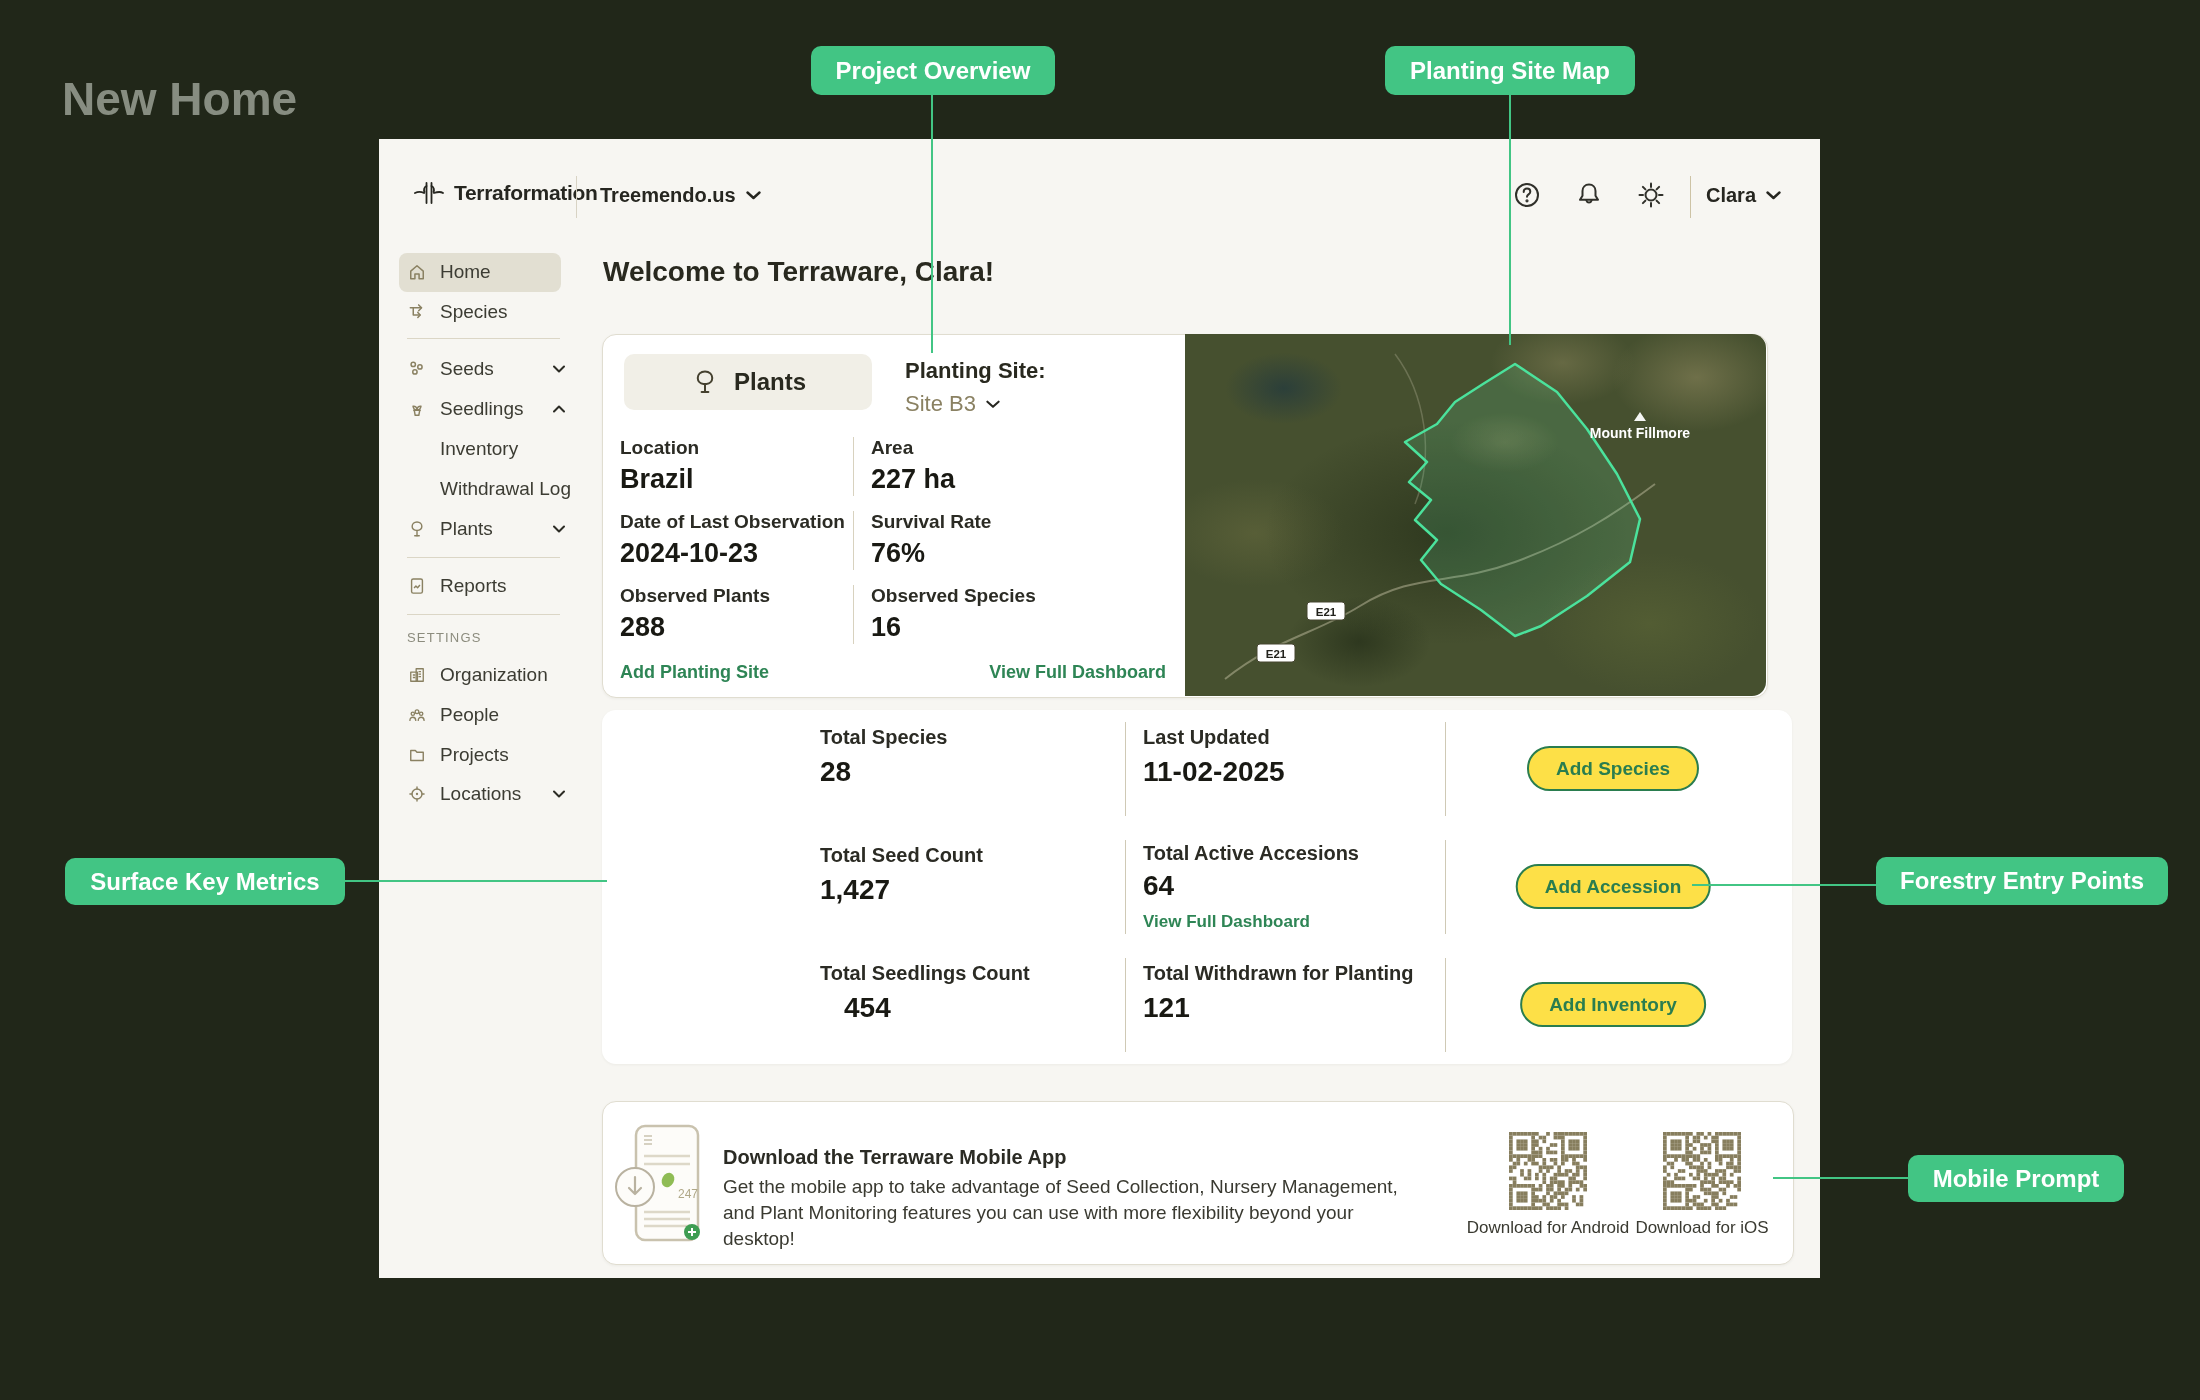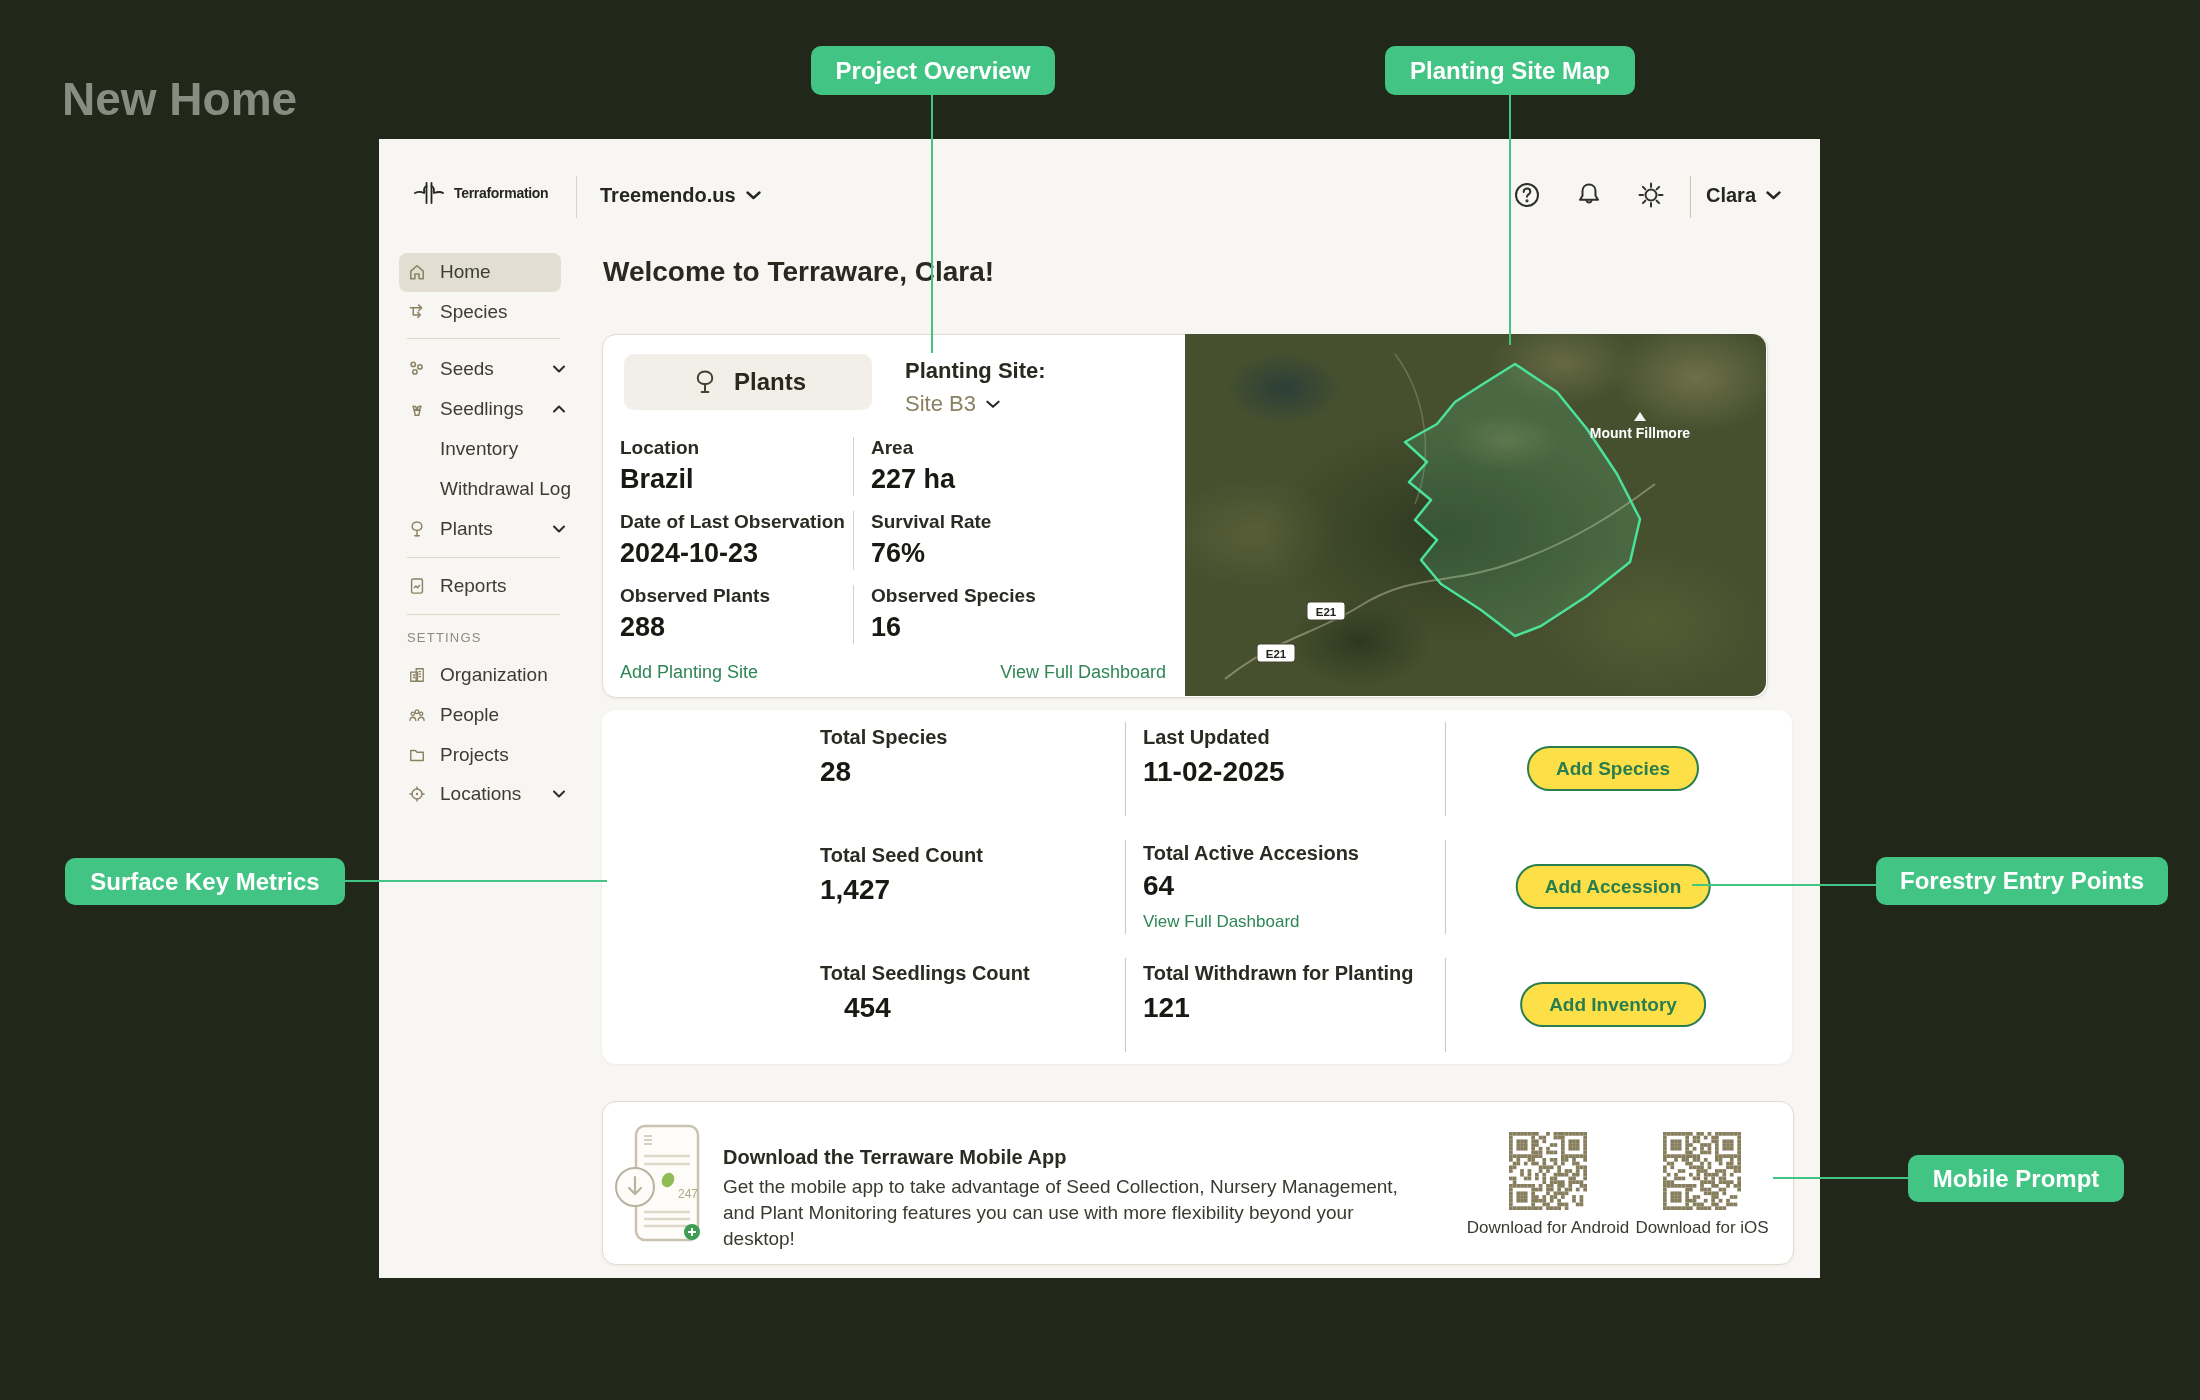--- a/index.html
+++ b/index.html
@@ -11,21 +11,21 @@
   .fig-title{position:absolute;left:62px;top:72px;font-size:46px;font-weight:700;color:#878d81;z-index:30;}
   .pill{position:absolute;z-index:50;background:#42c584;color:#fff;font-weight:700;font-size:24px;
         display:flex;align-items:center;justify-content:center;border-radius:10px;}
   .conn{position:absolute;background:#42c584;z-index:40;}
 
   
   .app{position:absolute;left:379px;top:139px;width:1441px;height:1139px;background:#f7f6f2;z-index:10;}
 
   
   .brand{position:absolute;left:414px;top:180px;display:flex;align-items:center;gap:10px;z-index:11;}
-  .brand-name{font-size:14px;font-weight:700;letter-spacing:-0.3px;color:#262620;}
+  .brand-name{font-size:21px;font-weight:700;letter-spacing:-0.3px;color:#262620;}
   .tb-divider{position:absolute;width:1px;background:#d8d3c4;z-index:11;}
   .org{position:absolute;left:600px;top:184px;display:flex;align-items:center;gap:10px;font-size:20px;font-weight:600;color:#262620;z-index:11;}
   .tb-icons{position:absolute;left:1512px;top:180px;display:flex;align-items:center;gap:32px;z-index:11;}
   .user{position:absolute;left:1706px;top:184px;display:flex;align-items:center;gap:10px;font-size:20px;font-weight:600;color:#262620;z-index:11;}
 
   
   .srow{position:absolute;left:407px;width:168px;height:38px;display:flex;align-items:center;gap:13px;z-index:12;}
   .srow .lbl{font-size:19px;font-weight:500;color:#3c3c33;}
   .srow .chev{margin-left:auto;margin-right:10px;display:flex;}
   .active-bg{position:absolute;left:399px;top:253px;width:162px;height:39px;background:#e2dfd2;border-radius:8px;z-index:11;}
@@ -42,21 +42,21 @@
   .plants-tile{left:624px;top:354px;width:248px;height:56px;flex-direction:row;gap:14px;z-index:12;}
   .plants-tile .t-lbl{font-size:24px;font-weight:700;color:#29291f;}
   .ps-block{position:absolute;left:905px;top:358px;z-index:12;}
   .ps-label{font-size:22px;font-weight:700;color:#29291f;}
   .ps-value{margin-top:7px;display:flex;align-items:center;gap:10px;font-size:22px;color:#8a8162;font-weight:500;}
   .stat-grid{position:absolute;left:620px;top:437px;width:548px;display:grid;grid-template-columns:233px 1fr;row-gap:15px;z-index:12;}
   .stat-cell{height:59px;}
   .stat-cell.c2{border-left:1px solid #d8d2bf;padding-left:17px;}
   .stat-label{font-size:19px;font-weight:700;color:#2b2b24;}
   .stat-value{font-size:27px;font-weight:700;color:#191913;margin-top:5px;}
-  .glink{font-size:18px;font-weight:400;color:#2e8555;z-index:12;}
+  .glink{font-size:18px;font-weight:700;color:#2e8555;z-index:12;}
 
   
   .map{position:absolute;left:1185px;top:334px;width:581px;height:362px;border-radius:0 14px 14px 0;z-index:12;
        background-color:#46502f;
        background-image:
          radial-gradient(ellipse 90px 55px at 17% 15%, rgba(42,62,58,.95), transparent 65%),
          radial-gradient(ellipse 140px 90px at 88% 12%, rgba(160,150,105,.45), transparent 60%),
          radial-gradient(ellipse 120px 70px at 65% 8%, rgba(150,142,98,.4), transparent 60%),
          radial-gradient(ellipse 260px 160px at 45% 55%, rgba(28,38,18,.55), transparent 70%),
          radial-gradient(ellipse 150px 90px at 12% 55%, rgba(120,120,70,.35), transparent 60%),

